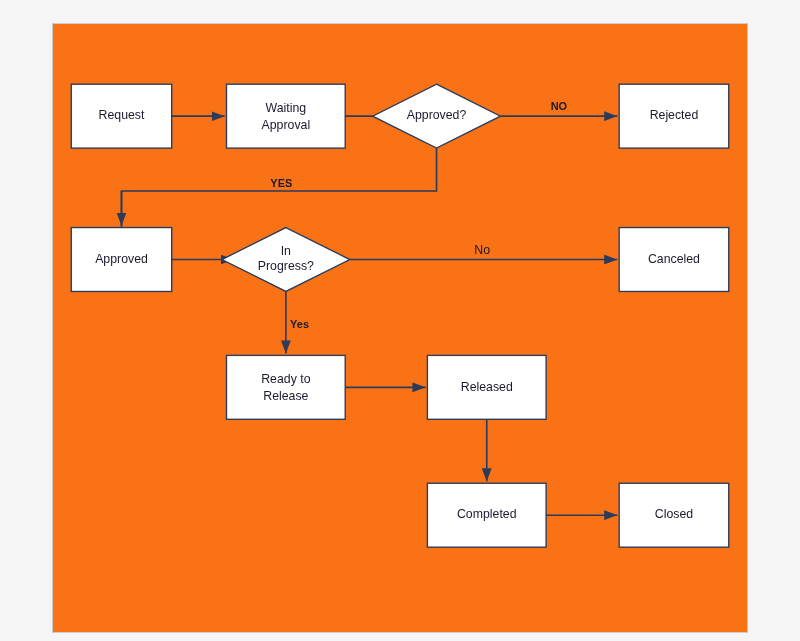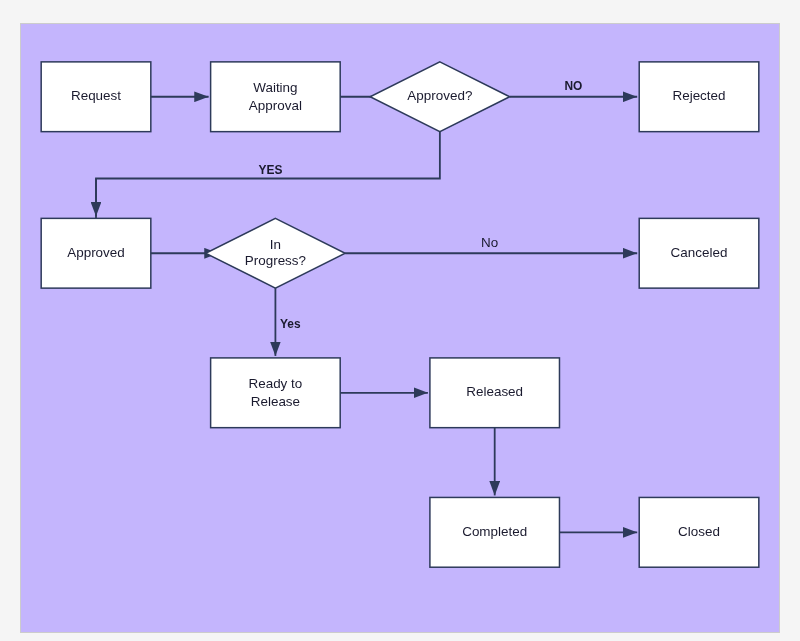--- a/index.html
+++ b/index.html
@@ -6,23 +6,23 @@
     body {
       background: #f5f5f5;
       display: flex;
       justify-content: center;
       align-items: center;
       width: 800px;
       height: 641px;
       font-family: Arial, sans-serif;
     }
     .diagram-container {
-      background: #c4b5fd;
+      background: #f97316;
       border: 1.5px solid #ccc;
-      width: 760px;
+      width: 696px;
       height: 610px;
       position: relative;
       margin-top: 14px;
     }
     svg {
       width: 100%;
       height: 100%;
     }
     .box-rect {
       fill: #fff;

